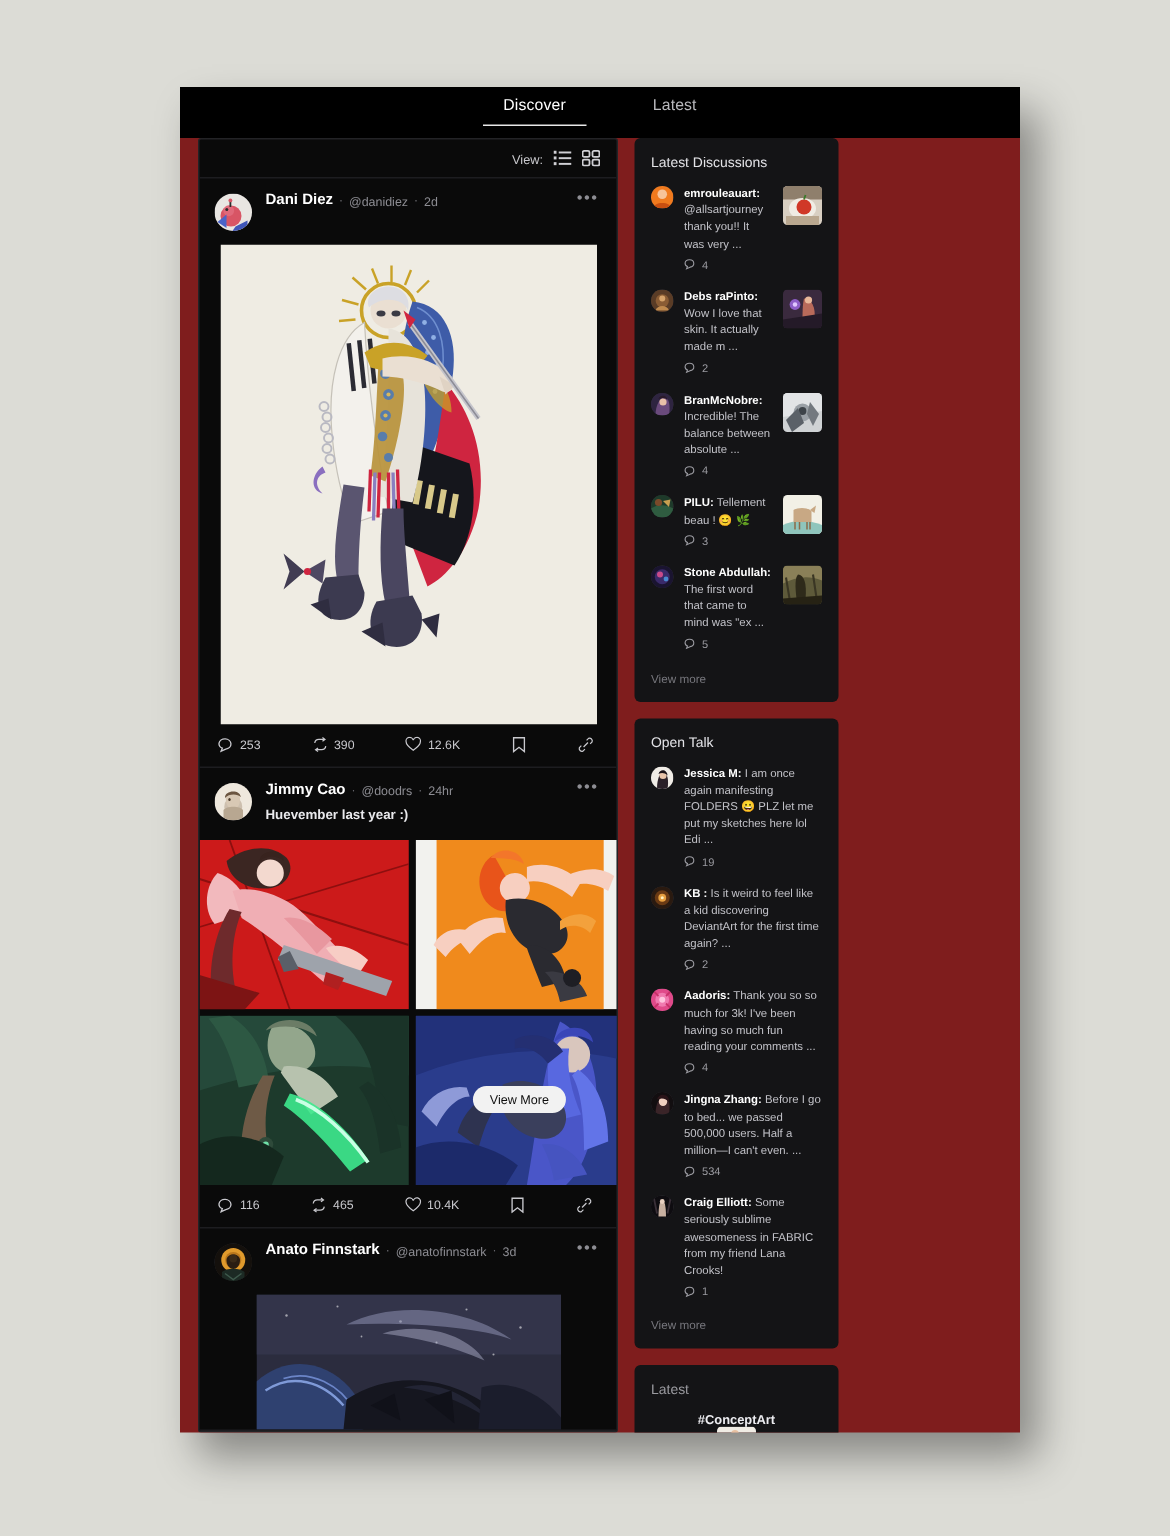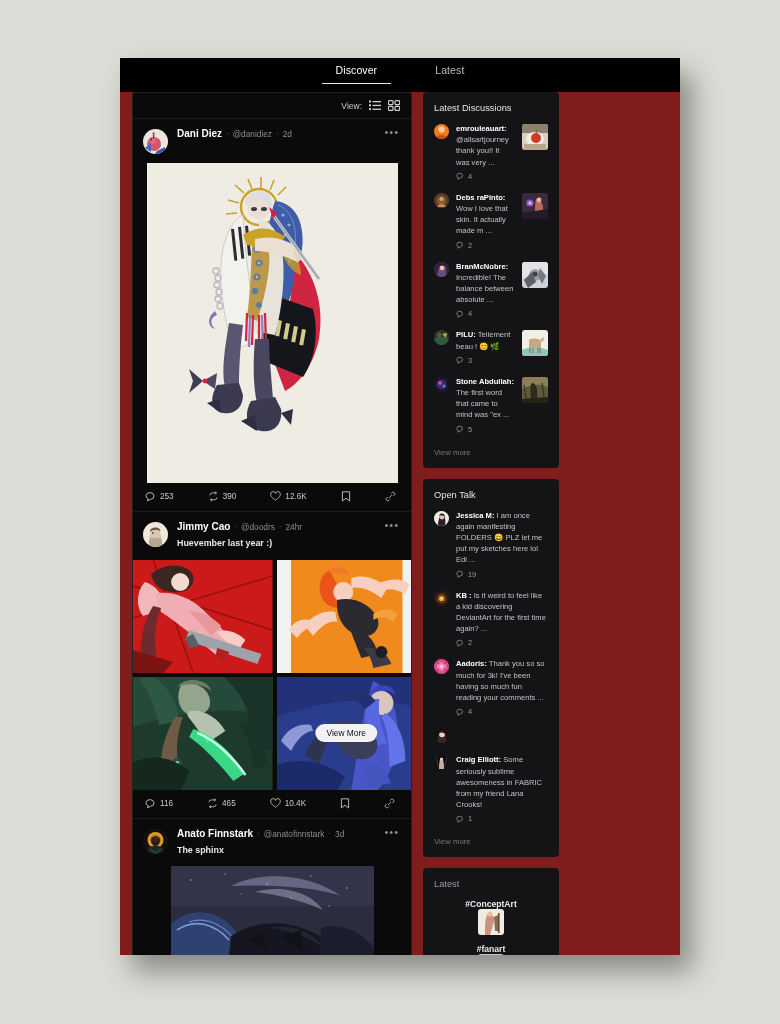--- a/index.html
+++ b/index.html
@@ -523,21 +523,20 @@
             </div>
             <div class="post-body">
               <div class="meta">
                 <span class="uname">Anato Finnstark</span>
                 <span class="dot">·</span>
                 <span class="handle">@anatofinnstark</span>
                 <span class="dot">·</span>
                 <span class="time">3d</span>
                 <button class="more-btn">•••</button>
               </div>
-              <div class="caption short">The sphinx</div>
             </div>
           </div>
           <div class="media-wrap">
             <svg width="203" height="90" viewBox="0 0 203 90">
               <rect width="203" height="90" fill="#2b2c3e"></rect>
               <rect width="203" height="40" fill="#33344a"></rect>
               <g fill="#ffffff" opacity="0.55">
                 <circle cx="20" cy="14" r="0.8"></circle>
                   <circle cx="54" cy="8" r="0.7"></circle>
                 <circle cx="96" cy="18" r="0.9"></circle>
@@ -783,20 +782,29 @@
 
           <div class="disc">
             <div class="disc-av">
               <svg viewBox="0 0 15 15">
                   <rect width="15" height="15" fill="#120e10"></rect>
                   <path d="M3 15 C3 7 6 3 9 3 C12 3 13 8 12 15 Z" fill="#3a2428"></path>
                   <circle cx="8" cy="6.5" r="2.8" fill="#f0d0c0"></circle>
                   <path d="M4 5 C5 0 13 1 12 7 C10 4 7 4 4 5 Z" fill="#2a1418"></path>
                 </svg>
             </div>
+            <div class="disc-main">
+              <div class="disc-text"><b>Jingna Zhang:</b> <span>Before I go to bed... we passed 500,000 users. Half a million—I can't even. ...</span></div>
+              <div class="disc-reply">
+                <svg width="8" height="8" viewBox="0 0 11 11">
+                    <path d="M1 4.6 A4 3.4 0 1 1 5.5 8.4 L2.4 9.8 L3.2 7.8 A3.6 3.2 0 0 1 1 4.6 Z" fill="none" stroke="#9a9aa0" stroke-width="1"></path>
+                  </svg>
+                <span>534</span>
+              </div>
+            </div>
           </div>
 
           <div class="disc">
             <div class="disc-av">
               <svg viewBox="0 0 15 15">
                   <rect width="15" height="15" fill="#0e0c10"></rect>
                   <path d="M5 14 C5 7 6 3 7.5 3 C9 3 10 7 10 14 Z" fill="#c8b0a0"></path>
                   <circle cx="7.5" cy="4" r="1.6" fill="#e8d0c0"></circle>
                   <path d="M2 2 L4 12 M13 2 L11 12" stroke="#3a3038" stroke-width="1.2"></path>
                 </svg>

